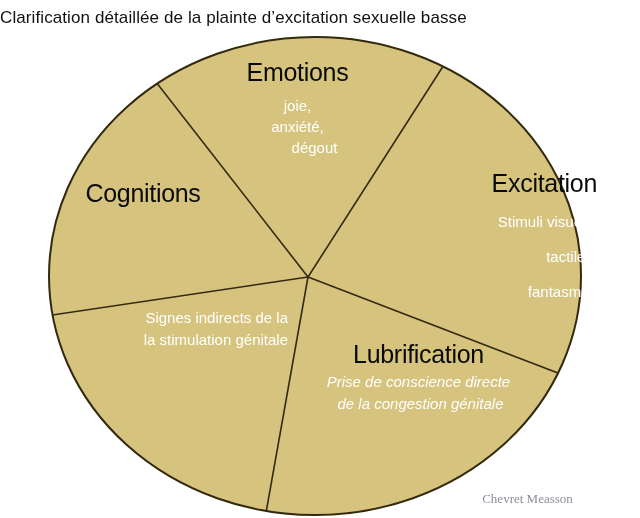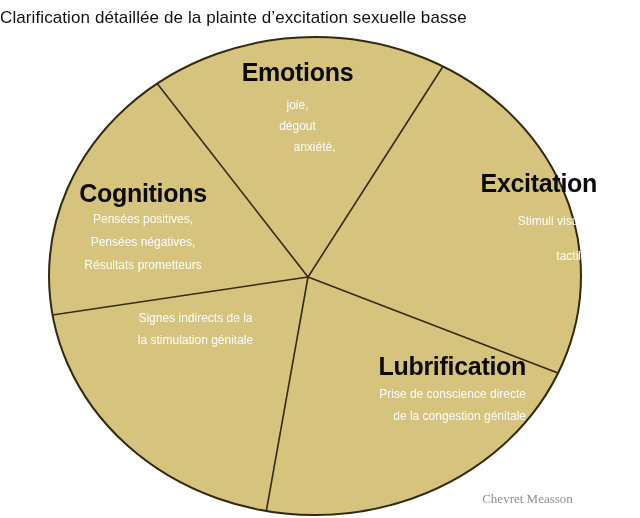--- a/index.html
+++ b/index.html
@@ -29,51 +29,51 @@
     position: absolute;
     left: 0;
     top: 0;
   }
   .seg {
     position: absolute;
   }
   .seg h2 {
     margin: 0;
     font-size: 25px;
-    font-weight: bold;
+    font-weight: normal;
     color: #0a0a0a;
     line-height: 30px;
     letter-spacing: -0.3px;
   }
   .seg .items {
     color: #ffffff;
-    font-size: 12px;
+    font-size: 15px;
   }
   .seg-emotions { left: 185px; top: 57px; width: 225px; text-align: center; }
   .seg-emotions .items { margin-top: 8px; }
   .seg-emotions .items div { line-height: 21px; }
   .seg-emotions .items div:nth-child(3) { transform: translateX(17px); }
   .seg-emotions .items div:nth-child(4) { transform: translateX(19px); }
 
   .seg-excitation { left: 407px; top: 168px; width: 190px; text-align: right; }
   .seg-excitation .items { margin-top: 2px; }
   .seg-excitation .items div { line-height: 23px; margin-top: 12px; }
 
   .seg-cognitions { left: 52px; top: 172px; width: 182px; text-align: center; margin-top: 6px; }
   .seg-cognitions .items div { line-height: 23px; }
 
   .seg-sensations { left: 103px; top: 305px; width: 185px; text-align: center; }
   .seg-sensations h2 { line-height: 32px; }
   .seg-sensations .items { margin-top: 2px; }
-  .seg-sensations .items div { line-height: 22px; }
+  .seg-sensations .items div { line-height: 22px; text-align: right; }
 
-  .seg-lubrification { left: 311px; top: 352px; width: 215px; text-align: right; }
+  .seg-lubrification { left: 311px; top: 340px; width: 215px; text-align: center; }
   .seg-lubrification h2 { line-height: 28px; }
   .seg-lubrification .items { margin-top: 3px; }
-  .seg-lubrification .items div { line-height: 22px; }
+  .seg-lubrification .items div { line-height: 22px; font-style: italic; }
   .seg-lubrification .items div:nth-child(2) { padding-left: 4px; }
 
   .signature {
     position: absolute;
     left: 455px;
     top: 491px;
     width: 145px;
     text-align: center;
     font-family: "Liberation Serif", serif;
     font-size: 13px;
@@ -102,40 +102,36 @@
       <line class="divider" x1="308" y1="277" x2="571" y2="378"></line>
       <line class="divider" x1="308" y1="277" x2="264" y2="524"></line>
       <line class="divider" x1="308" y1="277" x2="39" y2="317"></line>
     </g>
   </svg>
 
   <section class="seg seg-emotions">
     <h2>Emotions</h2>
     <div class="items">
       <div>joie,</div>
+      <div>anxiété,</div>
       <div>dégout</div>
-      <div>anxiété,</div>
     </div>
   </section>
 
   <section class="seg seg-excitation">
     <h2>Excitation</h2>
     <div class="items">
       <div>Stimuli visuels,</div>
       <div>tactiles,</div>
+      <div>fantasmes</div>
     </div>
   </section>
 
   <section class="seg seg-cognitions">
     <h2>Cognitions</h2>
-    <div class="items">
-      <div>Pensées positives,</div>
-      <div>Pensées négatives,</div>
-      <div>Résultats prometteurs</div>
-    </div>
   </section>
 
   <section class="seg seg-sensations">
     <div class="items">
       <div>Signes indirects de la</div>
       <div>la stimulation génitale</div>
     </div>
   </section>
 
   <section class="seg seg-lubrification">

